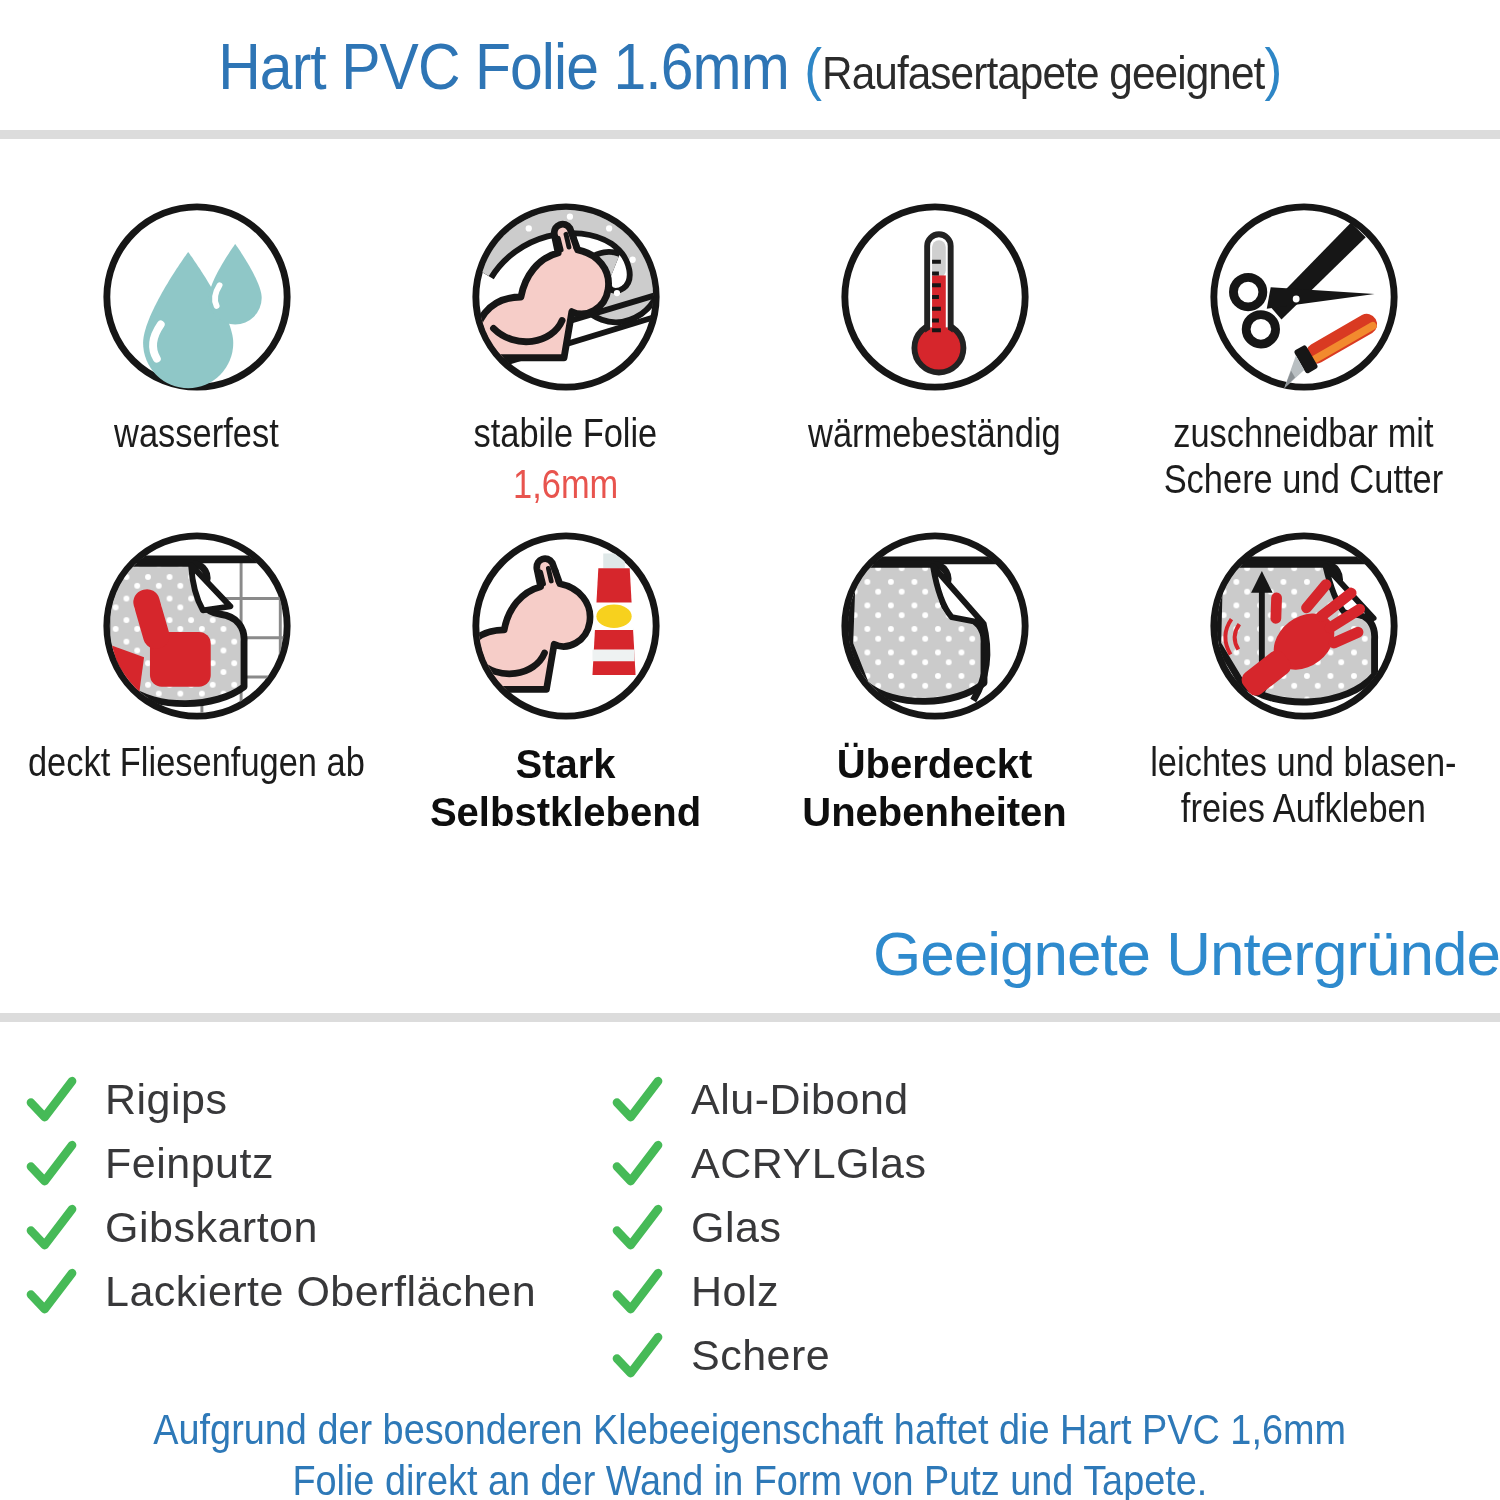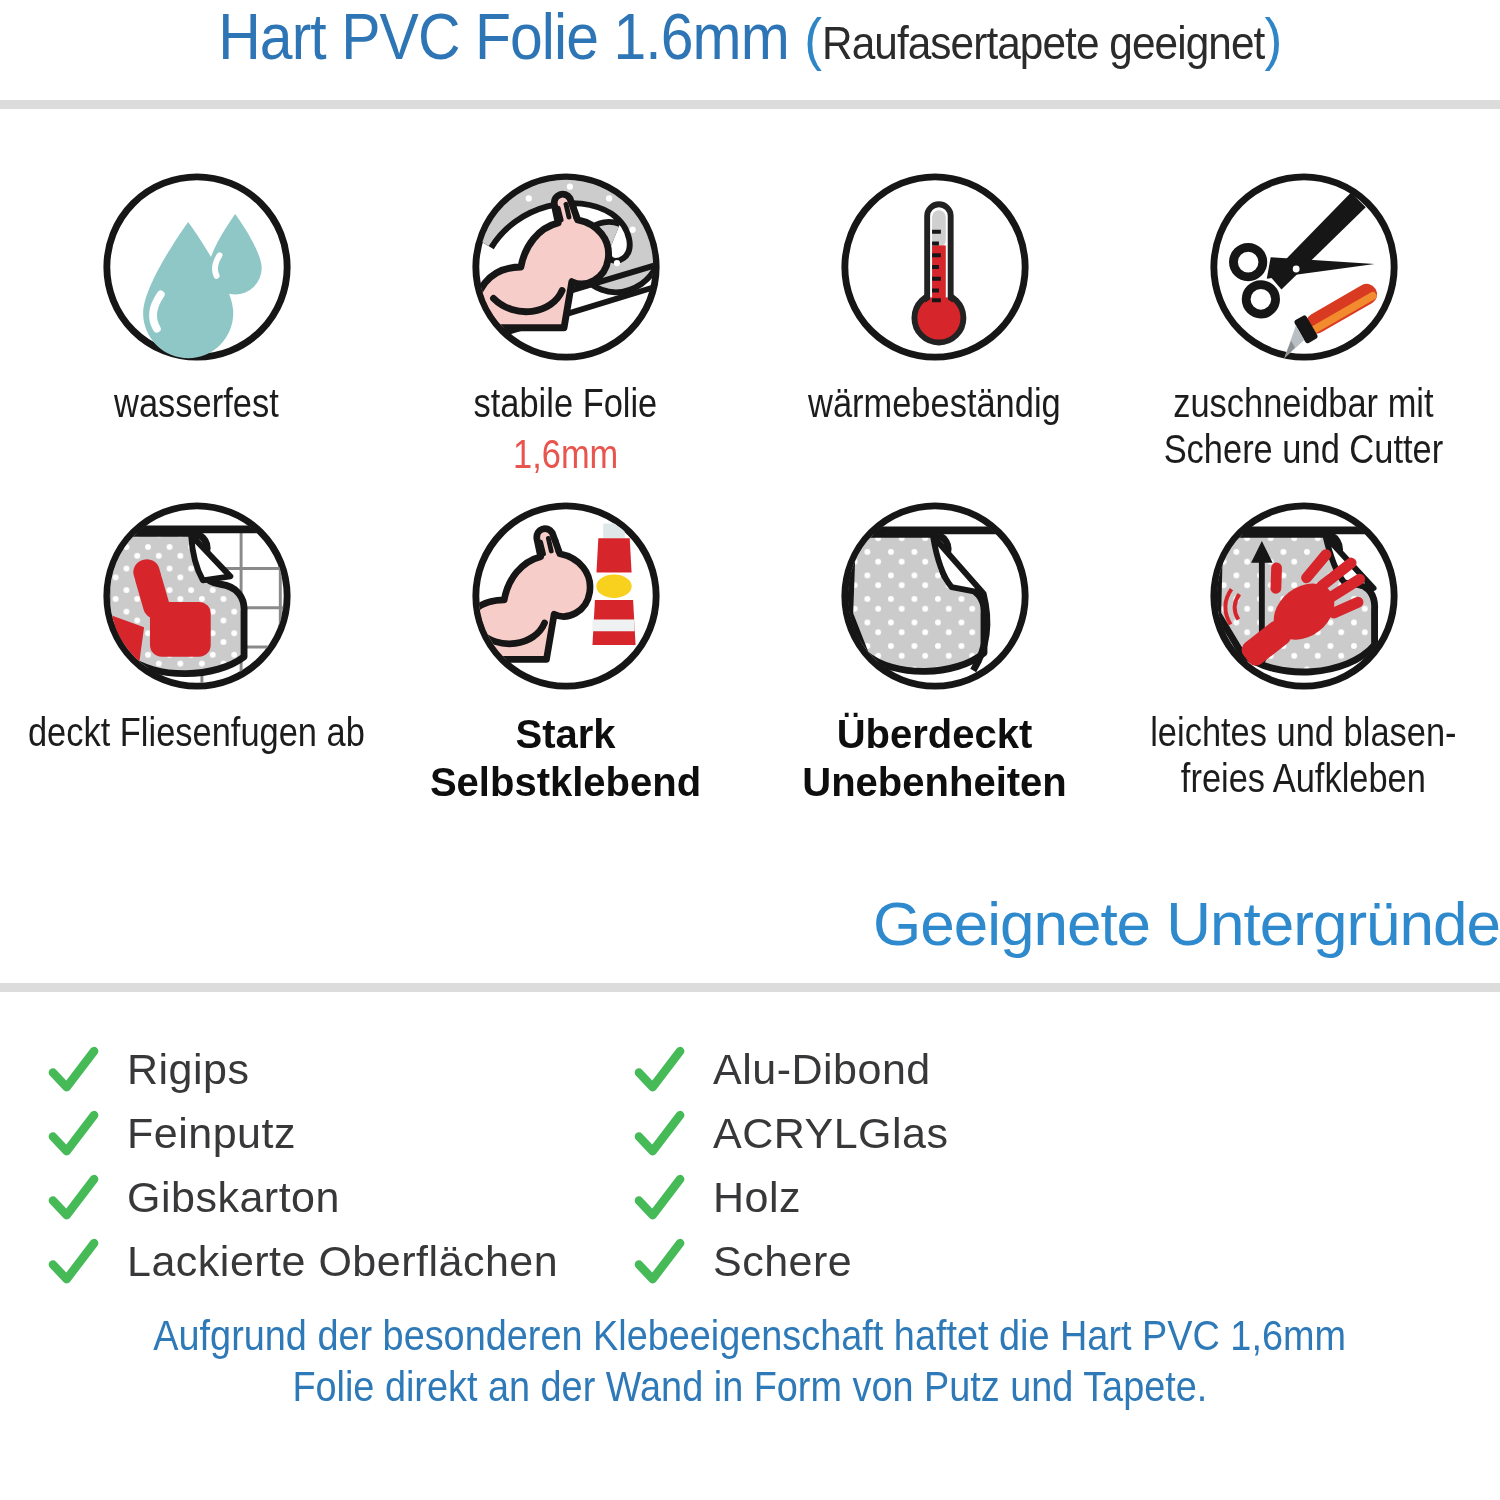--- a/index.html
+++ b/index.html
@@ -1,20 +1,20 @@
 <!DOCTYPE html>
 <html><head>
 <meta charset="utf-8">
 <style>
   * { margin:0; padding:0; box-sizing:border-box; }
   html,body { width:1500px; height:1500px; background:#fff; overflow:hidden;
               font-family:"Liberation Sans", sans-serif; }
 
   
-  .header { text-align:center; }
+  .header { padding-top:30px; text-align:center; }
   .h1wrap { display:inline-block; transform:scaleX(0.92); transform-origin:50% 50%; white-space:nowrap; }
   .t-main  { font-size:64px; font-weight:400; color:#2e75b5; letter-spacing:-1px; }
   .t-paren { font-size:58px; font-weight:300; color:#2e86c6; }
   .t-sub   { font-size:46px; font-weight:400; color:#2b2b2b; letter-spacing:-1px; }
 
   .divider { height:9px; background:#dcdcdc; width:100%; }
   .divider.d1 { margin-top:26px; }
   .divider.d2 { margin-top:24px; }
 
   
@@ -25,21 +25,21 @@
   .flabel { margin-top:16px; width:120%; text-align:center; font-size:41px;
             line-height:1.12; color:#1c1c1c; }
   .flabel.cond { transform:scaleX(0.84); transform-origin:50% 50%; }
   .flabel.bold { font-weight:700; font-size:40px; color:#0e0e0e; line-height:1.2; }
   .flabel-red { margin-top:4px; font-size:41px; color:#e8544e;
                 transform:scaleX(0.84); transform-origin:50% 50%; }
 
   
   .section-title { margin-top:82px; text-align:right; font-size:62px;
                    font-weight:400; color:#2e8acd; letter-spacing:-1px; }
-  .subs { display:flex; margin-top:46px; padding-left:46px; }
+  .subs { display:flex; margin-top:46px; padding-left:24px; }
   .col { list-style:none; }
   .col.c1 { width:586px; } .col.c2 { width:430px; } .col.c3 { flex:1; }
   .sub-item { display:flex; align-items:center; gap:26px; height:64px;
               font-size:43px; color:#38383a; letter-spacing:0.5px; white-space:nowrap; }
   .check { width:55px; height:48px; flex:none; }
 
   
   .footer { margin-top:16px; text-align:center; font-size:43px; line-height:1.18;
             color:#2e79b8; }
   .cond-inline { display:inline-block; transform:scaleX(0.88); transform-origin:50% 50%;
@@ -314,20 +314,26 @@
     <li class="sub-item">
         <svg class="check" viewBox="0 0 60 56">
           <path d="M6 31 L22 48 L54 6" fill="none" stroke="#46ba57" stroke-width="10" stroke-linecap="round" stroke-linejoin="round"></path>
         </svg>
         <span>ACRYLGlas</span>
       </li>
     <li class="sub-item">
         <svg class="check" viewBox="0 0 60 56">
           <path d="M6 31 L22 48 L54 6" fill="none" stroke="#46ba57" stroke-width="10" stroke-linecap="round" stroke-linejoin="round"></path>
         </svg>
+        <span>Glas</span>
+      </li>
+    <li class="sub-item">
+        <svg class="check" viewBox="0 0 60 56">
+          <path d="M6 31 L22 48 L54 6" fill="none" stroke="#46ba57" stroke-width="10" stroke-linecap="round" stroke-linejoin="round"></path>
+        </svg>
         <span>Holz</span>
       </li>
     <li class="sub-item">
         <svg class="check" viewBox="0 0 60 56">
           <path d="M6 31 L22 48 L54 6" fill="none" stroke="#46ba57" stroke-width="10" stroke-linecap="round" stroke-linejoin="round"></path>
         </svg>
         <span>Schere</span>
       </li>
   </ul>
 </div>

